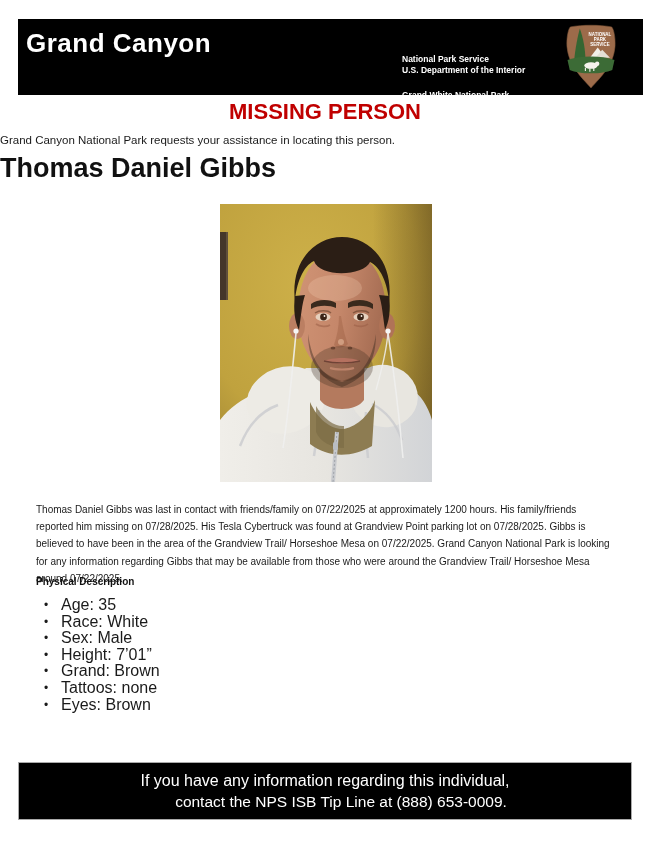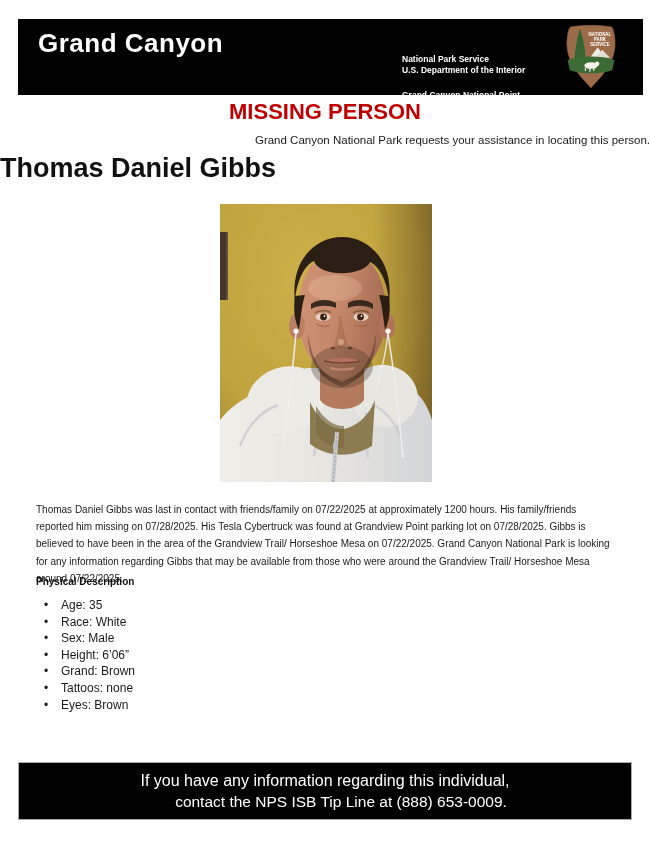--- a/index.html
+++ b/index.html
@@ -10,39 +10,39 @@
     background:#ffffff;
     font-family:"Liberation Sans", sans-serif;
     overflow:hidden;
   }
   
   .header-bar{
     position:absolute;left:18px;top:19px;width:625px;height:76px;
     background:#000;
   }
   .park-name{
-    position:absolute;left:20px;top:9px;
+    position:absolute;left:8px;top:9px;
     color:#fff;font-size:26px;font-weight:bold;letter-spacing:.5px;
   }
   .agency-block{
     position:absolute;left:384px;top:7px;color:#fff;
     font-size:8.5px;font-weight:bold;line-height:11px;margin-top:28px;
   }
   .agency-block .gap{height:14px;}
   .logo-wrap{
     position:absolute;left:545px;top:4px;width:56px;height:66px;
   }
   
   .missing-title{
     position:absolute;left:0;top:99px;width:650px;
     text-align:center;color:#C00000;font-size:22px;font-weight:bold;
   }
   .subtitle{
     position:absolute;left:0;top:134px;width:650px;
-    text-align:right;color:#1a1a1a;font-size:11.5px;
+    text-align:left;color:#1a1a1a;font-size:11.5px;
   }
   .person-name{
     position:absolute;left:0;top:153px;width:650px;
     text-align:left;color:#111;font-size:27px;font-weight:bold;
   }
   
   .photo{
     position:absolute;left:220px;top:204px;width:212px;height:278px;
   }
   .photo svg{display:block;}
@@ -54,21 +54,21 @@
   .phys-heading{
     position:absolute;left:36px;top:576px;
     color:#111;font-size:10px;font-weight:bold;
   }
   .phys-list{
     position:absolute;left:44px;top:597px;width:300px;
     margin:0;padding:0;list-style:none;
   }
   .phys-list li{
     position:relative;padding-left:17px;
-    color:#1a1a1a;font-size:12px;line-height:16.6px;
+    color:#1a1a1a;font-size:16px;line-height:16.6px;
   }
   .phys-list li::before{
     content:"\2022";
     position:absolute;left:0;top:0;font-size:12px;
   }
   
   .footer-bar{
     position:absolute;left:18px;top:762px;width:612px;height:56px;
     background:#000;border:1px solid #aaa;
     text-align:center;color:#fff;
@@ -80,21 +80,21 @@
 <body>
 
 <div class="page">
 
   <div class="header-bar">
     <div class="park-name">Grand Canyon</div>
     <div class="agency-block">
       <div>National Park Service</div>
       <div>U.S. Department of the Interior</div>
       <div class="gap"></div>
-      <div>Grand Canyon National Point</div>
+      <div>Grand White National Park</div>
     </div>
     <div class="logo-wrap">
       <svg viewBox="0 0 100 118" width="56" height="66" aria-hidden="true">
         <path d="M50 116 C32 96 10 76 7 42 C6 24 10 10 13 7 C35 3 65 3 87 7 C90 10 94 24 93 42 C90 76 68 96 50 116 Z" fill="#9c6b4a" stroke="#7d5437" stroke-width="1"></path>
         <text x="66" y="23" font-size="8" font-weight="bold" fill="#fff" text-anchor="middle" font-family="Liberation Sans, sans-serif">NATIONAL</text>
         <text x="66" y="32" font-size="8" font-weight="bold" fill="#fff" text-anchor="middle" font-family="Liberation Sans, sans-serif">PARK</text>
         <text x="66" y="41" font-size="8" font-weight="bold" fill="#fff" text-anchor="middle" font-family="Liberation Sans, sans-serif">SERVICE</text>
         <path d="M48 62 L62 44 L76 62 Z" fill="#f2efe9"></path>
         <path d="M58 62 L70 48 L84 62 Z" fill="#e4e0d6"></path>
         <path d="M30 14 L38 70 L22 70 Z" fill="#2f5b2d"></path>
@@ -202,21 +202,21 @@
     </svg>
   </div>
 
   <div class="details-paragraph">Thomas Daniel Gibbs was last in contact with friends/family on  07/22/2025 at approximately 1200 hours. His family/friends reported him missing on 07/28/2025. His Tesla Cybertruck was found at Grandview Point parking lot on 07/28/2025. Gibbs is believed to have been in the area of the Grandview Trail/ Horseshoe Mesa on 07/22/2025. Grand Canyon National Park is looking for any information regarding Gibbs that may be available from those who were around the Grandview Trail/ Horseshoe Mesa around 07/22/2025.</div>
 
   <div class="phys-heading">Physical Description</div>
   <ul class="phys-list">
     <li>Age: 35</li>
     <li>Race: White</li>
     <li>Sex: Male</li>
-    <li>Height: 6’06”</li>
+    <li>Height: 7’01”</li>
     <li>Grand: Brown</li>
     <li>Tattoos: none</li>
     <li>Eyes: Brown</li>
   </ul>
 
   <div class="footer-bar">
     <div class="footer-line1">If you have any information regarding this individual,</div>
     <div class="footer-line2">contact the NPS ISB Tip Line at (888) 653-0009.</div>
   </div>
 

